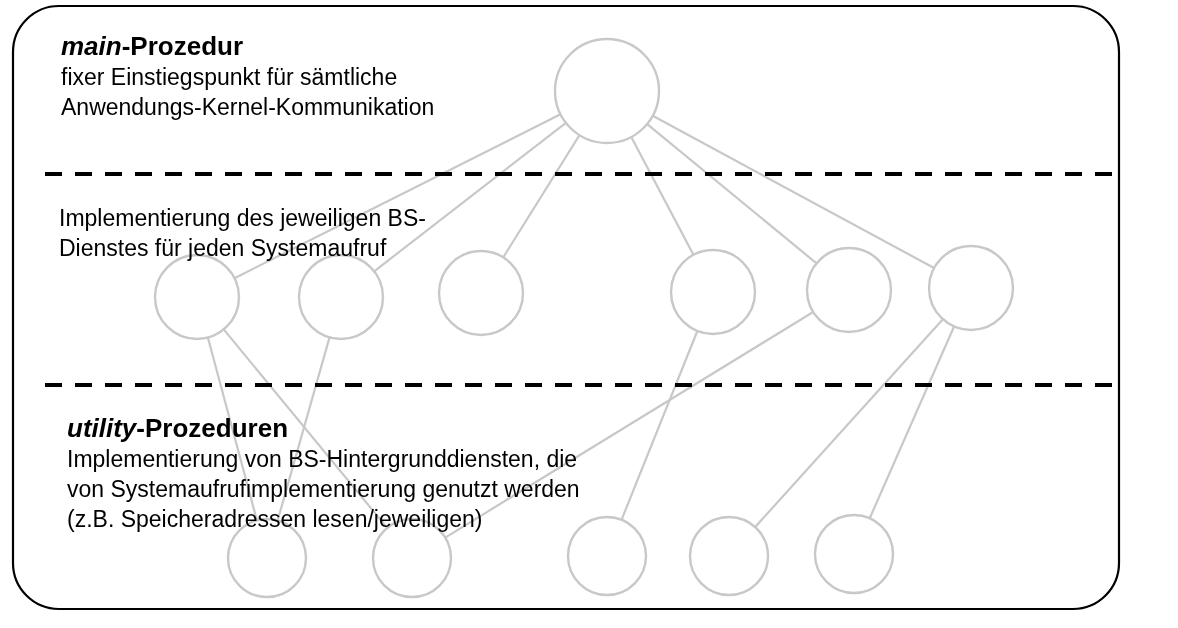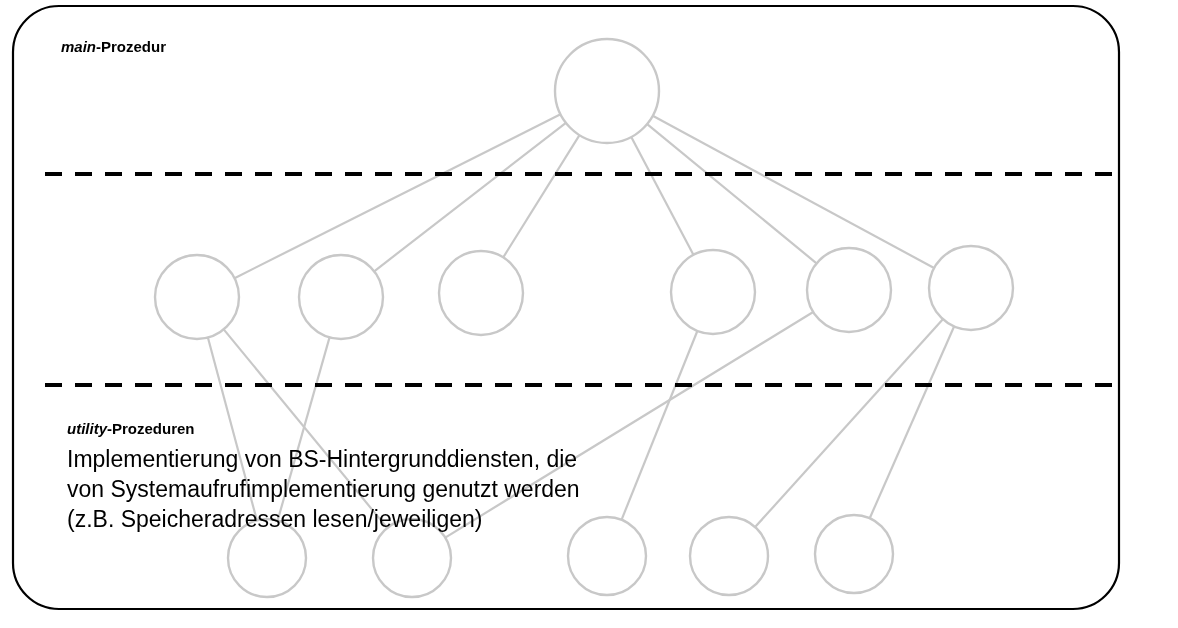--- a/index.html
+++ b/index.html
@@ -1,21 +1,21 @@
 <!DOCTYPE html>
 <html><head>
 <meta charset="utf-8">
 <style>
   html,body{margin:0;padding:0;background:#ffffff;}
   body{width:1178px;height:628px;overflow:hidden;
        font-family:"Liberation Sans",sans-serif;color:#000;}
   #stage{position:relative;width:1178px;height:628px;}
   #graph{position:absolute;left:0;top:0;width:1178px;height:628px;}
   .tier-text{position:absolute;}
-  .tier-title{font-size:15px;font-weight:bold;line-height:29px;margin:0 0 1px 0;white-space:nowrap;}
+  .tier-title{font-size:26px;font-weight:bold;line-height:29px;margin:0 0 1px 0;white-space:nowrap;}
   .tier-title .em{font-style:italic;}
   .tier-body{font-size:23px;line-height:30px;font-weight:normal;white-space:pre-line;}
   #tier-main-text{left:61px;top:32px;}
   #tier-handler-text{left:59px;top:203px;}
   #tier-utility-text{left:59px;top:414px;margin-left:8px;}
 </style>
 </head>
 <body>
 
 <div id="stage">
@@ -54,23 +54,27 @@
         <circle cx="607" cy="556" r="39" fill="none" stroke="#c8c8c8" stroke-width="2.4"></circle>
         <circle cx="729" cy="556" r="39" fill="none" stroke="#c8c8c8" stroke-width="2.4"></circle>
         <circle cx="854" cy="554" r="39" fill="none" stroke="#c8c8c8" stroke-width="2.4"></circle>
       </g>
   </svg>
 
   <div class="tier-text" id="tier-main-text">
     <div class="tier-title">
       <span class="em">main</span><span>-Prozedur</span>
     </div>
+    <div class="tier-body">fixer Einstiegspunkt für sämtliche
+Anwendungs-Kernel-Kommunikation</div>
   </div>
 
   <div class="tier-text" id="tier-handler-text">
+    <div class="tier-body">Implementierung des jeweiligen BS-
+Dienstes für jeden Systemaufruf</div>
   </div>
 
   <div class="tier-text" id="tier-utility-text">
     <div class="tier-title">
       <span class="em">utility</span><span>-Prozeduren</span>
     </div>
     <div class="tier-body">Implementierung von BS-Hintergrunddiensten, die
 von Systemaufrufimplementierung genutzt werden
 (z.B. Speicheradressen lesen/jeweiligen)</div>
   </div>

